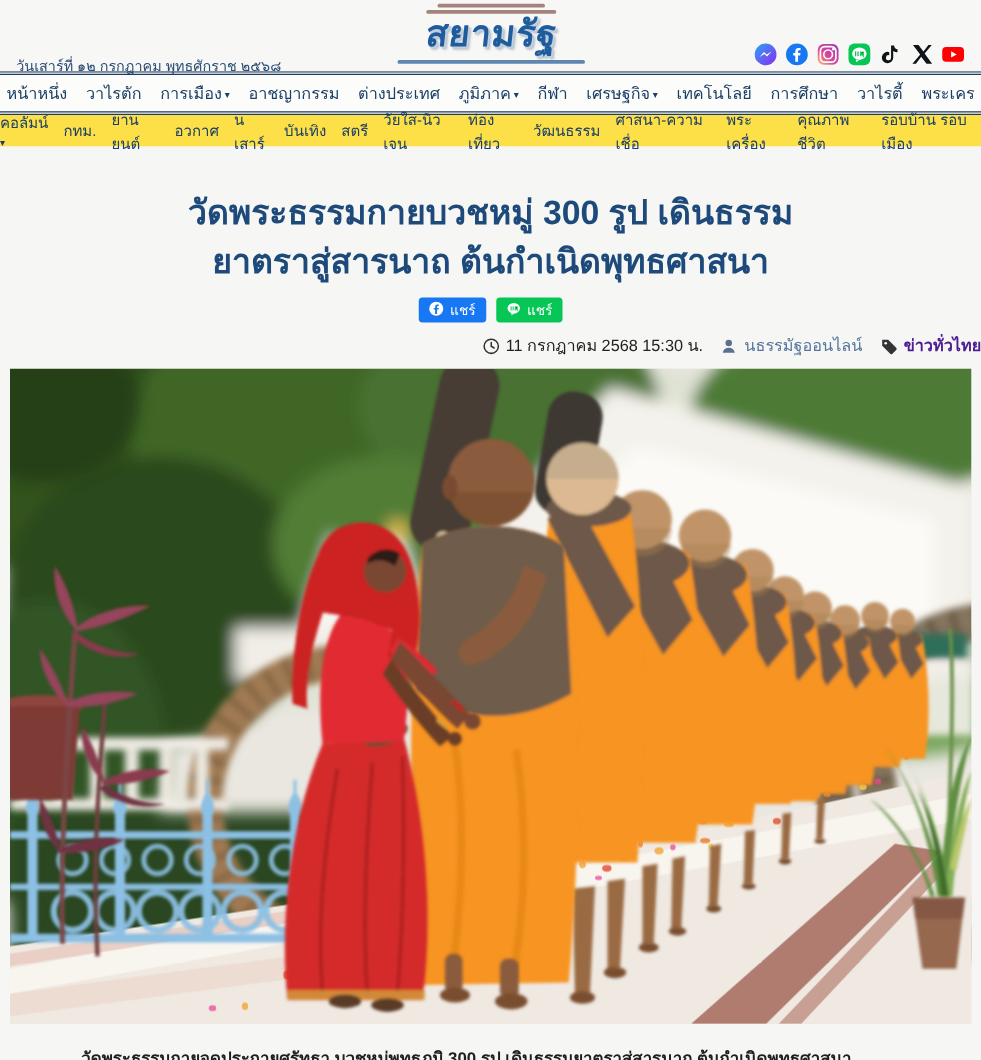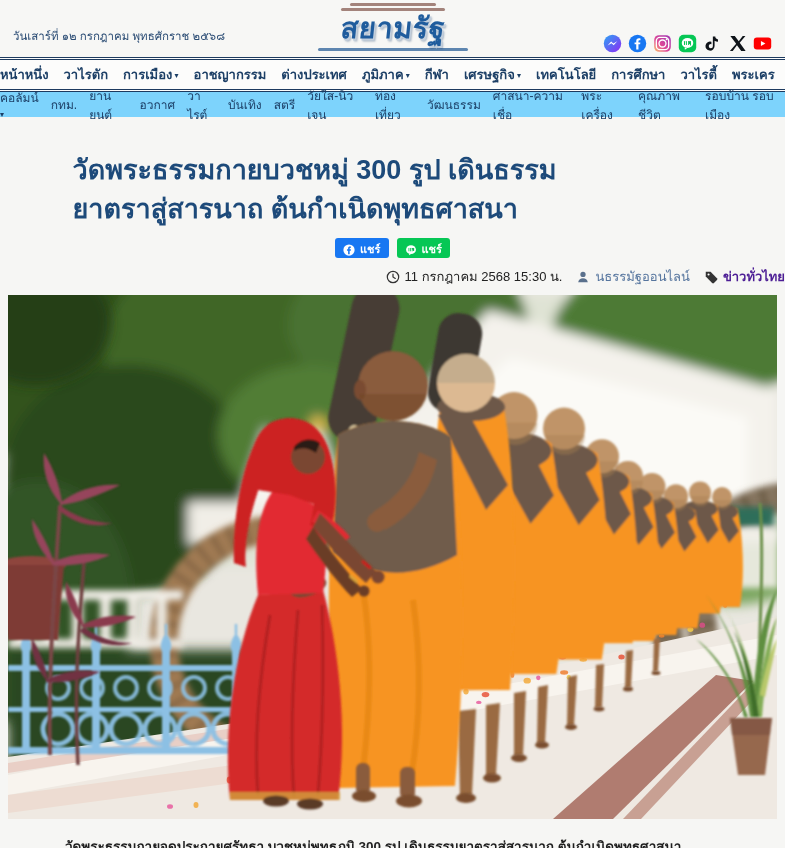--- a/index.html
+++ b/index.html
@@ -1,44 +1,44 @@
 <!DOCTYPE html>
 <html><head>
 <meta charset="utf-8">
 <style>
   html,body{margin:0;padding:0}
   body{width:785px;height:848px;background:#f6f6f4;font-family:"Liberation Sans","DejaVu Sans",sans-serif;overflow:hidden}
   a{text-decoration:none;color:inherit;cursor:pointer}
 
   
   .masthead{position:relative;height:57px;background:#f7f7f5}
-  .date-line{position:absolute;left:13px;top:27px;font-size:11.5px;color:#2b4c74}
+  .date-line{position:absolute;left:13px;top:44px;font-size:11.5px;color:#2b4c74}
   .logo{position:absolute;left:50%;top:1px;transform:translateX(-50%);text-align:center;display:block}
   .logo .bar{height:3px;border-radius:2px;margin:2px auto}
   .logo .b1{width:86px;background:#a3837b}
   .logo .b2{width:104px;background:#a3837b}
   .logo-main{font-size:29px;font-weight:700;color:#1f5c9d;line-height:1.1;transform:skewX(-6deg);
              text-shadow:1.5px 1.5px 0 #c2cfdd,2.5px 2.5px 2px rgba(25,60,105,.35);letter-spacing:.5px}
   .logo .b3{width:150px;background:#5e86b0;height:3.5px;margin-top:3px}
   .social{position:absolute;right:13px;top:34px;display:flex;gap:6px;align-items:center}
   .sicon{width:19px;height:19px;display:inline-block}
   .sicon svg{width:100%;height:100%;display:block}
 
   
   .nav1{height:29px;background:#fcfcfb;border-top:3px double #1d3a5f;border-bottom:3px double #1d3a5f;
-        display:flex;justify-content:flex-start;align-items:center;gap:15px;font-size:13px;color:#1c3f66;font-weight:700}
-  .nav2{height:25px;background:#7dd3fc;display:flex;justify-content:center;align-items:center;gap:12px;
+        display:flex;justify-content:center;align-items:center;gap:15px;font-size:13px;color:#1c3f66;font-weight:400}
+  .nav2{height:25px;background:#fde047;display:flex;justify-content:center;align-items:center;gap:12px;
         font-size:12px;color:#1c3f66;font-weight:500}
   .caret{font-size:8px;vertical-align:1px;color:#1c3f66}
 
   
-  .headline{margin:34px auto 0;max-width:640px;text-align:left;font-size:27px;font-weight:700;color:#1d4a7a;line-height:1.45}
+  .headline{margin:34px auto 0;max-width:640px;text-align:center;font-size:27px;font-weight:700;color:#1d4a7a;line-height:1.45}
   .share-row{display:flex;justify-content:center;gap:8px;margin-top:9px}
-  .share-btn{display:inline-flex;align-items:flex-end;gap:5px;height:20px;padding:0 8px;border:none;border-radius:3px;
-             color:#fff;font-size:11px;font-weight:700;font-family:inherit;cursor:pointer}
+  .share-btn{display:inline-flex;align-items:center;gap:5px;height:20px;padding:0 8px;border:none;border-radius:3px;
+             color:#fff;font-size:11px;font-weight:400;font-family:inherit;cursor:pointer}
   .share-btn svg{width:12px;height:12px}
   .share-fb{background:#1877f2}.share-line{background:#06c755}
   .meta-row{display:flex;justify-content:flex-end;align-items:center;gap:5px;margin-top:8px;font-size:13px;color:#222}
   .mi{width:14px;height:14px;display:inline-block}
   .mi svg{width:100%;height:100%;display:block}
   .meta-author{color:#56759e}
   .meta-tag{font-weight:700;color:#4c1d95}
   .meta-gap{width:4px}
   .photo{margin:8px 8px 0;width:769px;height:524px;display:block;background:#e9e7e0}
   .caption{margin:16px 0 0 65px;font-size:13.5px;font-weight:700;color:#1f1f1f}
@@ -131,21 +131,21 @@
     <a class="nav-item">เทคโนโลยี</a>
     <a class="nav-item">การศึกษา</a>
     <a class="nav-item">วาไรตี้</a>
     <a class="nav-item">พระเคร</a>
   </nav>
 <nav class="nav2" id="nav2">
     <a class="nav-item">คอลัมน์<span class="caret"> ▾</span></a>
     <a class="nav-item">กทม.</a>
     <a class="nav-item">ยานยนต์</a>
     <a class="nav-item">อวกาศ</a>
-    <a class="nav-item">วาไรต์</a>
+    <a class="nav-item">นเสาร์</a>
     <a class="nav-item">บันเทิง</a>
     <a class="nav-item">สตรี</a>
     <a class="nav-item">วัยใส-นิวเจน</a>
     <a class="nav-item">ท่องเที่ยว</a>
     <a class="nav-item">วัฒนธรรม</a>
     <a class="nav-item">ศาสนา-ความเชื่อ</a>
     <a class="nav-item">พระเครื่อง</a>
     <a class="nav-item">คุณภาพชีวิต</a>
     <a class="nav-item">รอบบ้าน รอบเมือง</a>
   </nav>

